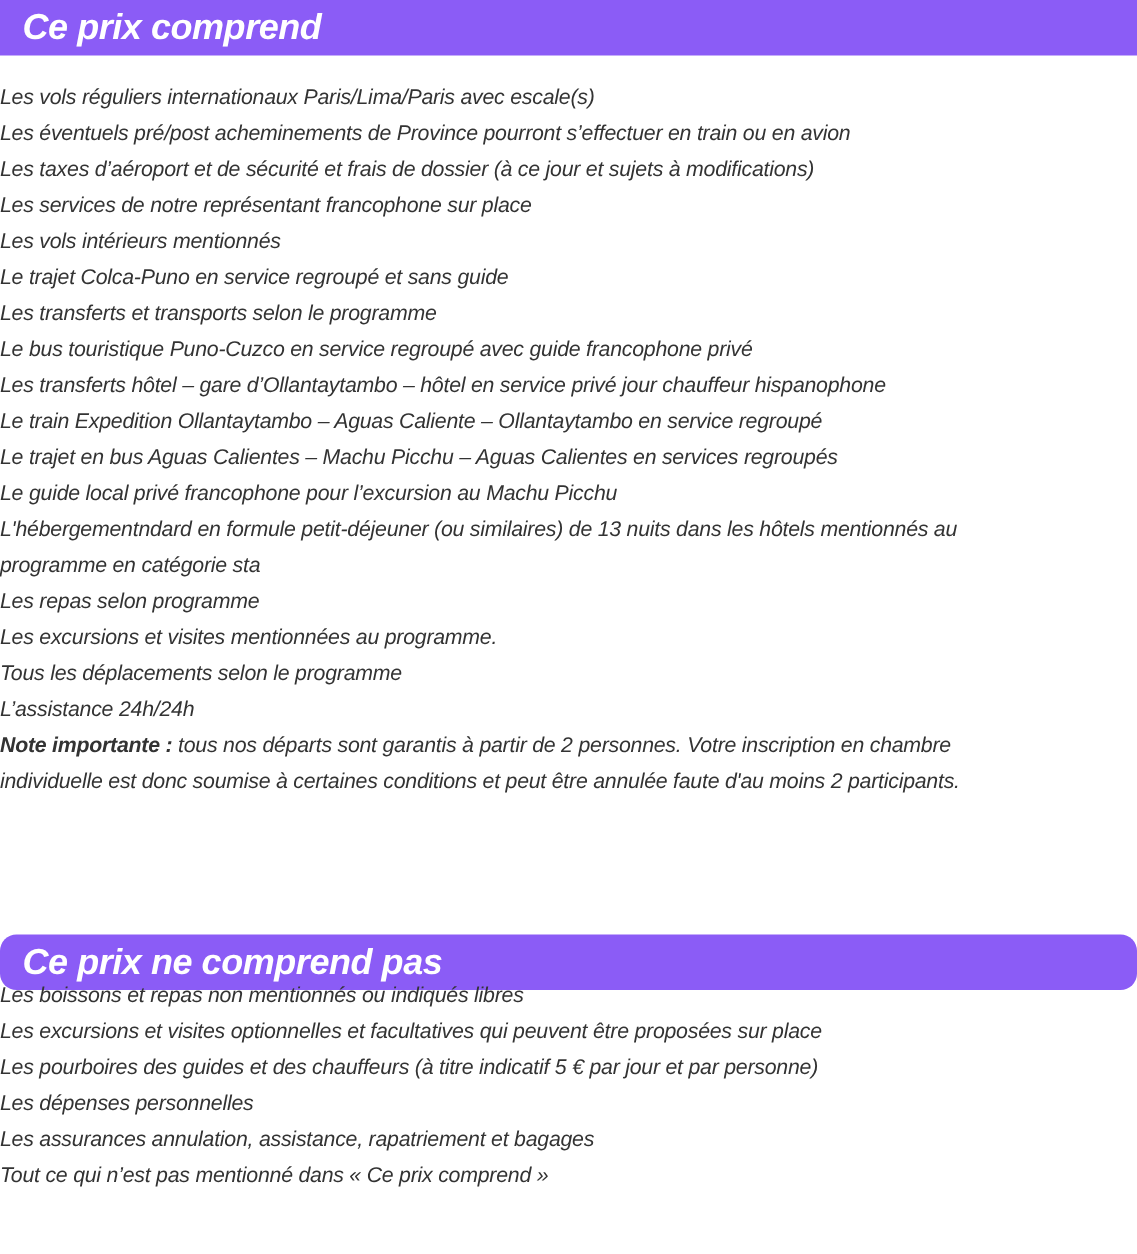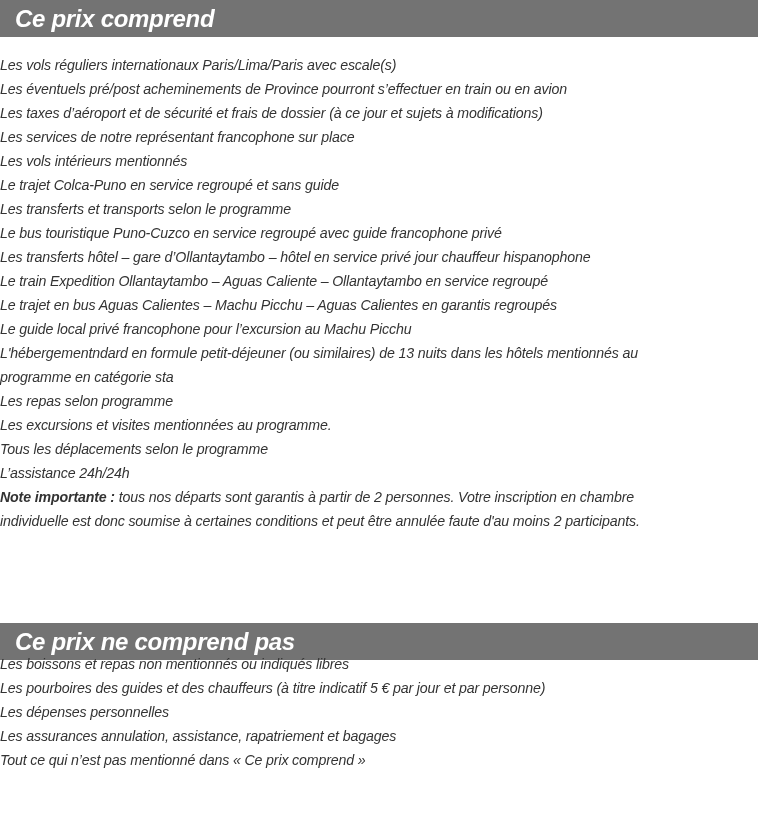--- a/index.html
+++ b/index.html
@@ -13,21 +13,21 @@
       position: relative;
       overflow: hidden;
       font-family: "Liberation Sans", "DejaVu Sans", sans-serif;
       color: #333333;
     }
     .section-header {
       position: absolute;
       left: 0;
       width: 758px;
       height: 37px;
-      background: #737373;
+      background: #8b5cf6;
       box-sizing: border-box;
       padding-left: 15px;
     }
     .section-header h2 {
       margin: 0;
       font-size: 24px;
       line-height: 37px;
       font-style: italic;
       font-weight: bold;
       color: #ffffff;
@@ -49,54 +49,55 @@
       letter-spacing: -0.15px;
       white-space: normal;
     }
     .list li b {
       font-weight: bold;
       font-style: italic;
       margin-top: 24px;
     }
     #hdr1 { top: 0; }
     #list1 { top: 53px; }
-    #hdr2 { top: 623px; }
+    #hdr2 { top: 623px; border-radius: 11px; }
     #list2 { top: 652px; }
   </style>
 </head>
 <body>
 
 <div class="section-header" id="hdr1">
   <h2>Ce prix comprend</h2>
 </div>
 
 <ul class="list" id="list1">
   <li>Les vols réguliers internationaux Paris/Lima/Paris avec escale(s)</li>
   <li>Les éventuels pré/post acheminements de Province pourront s’effectuer en train ou en avion</li>
   <li>Les taxes d’aéroport et de sécurité et frais de dossier (à ce jour et sujets à modifications)</li>
   <li>Les services de notre représentant francophone sur place</li>
   <li>Les vols intérieurs mentionnés</li>
   <li>Le trajet Colca-Puno en service regroupé et sans guide</li>
   <li>Les transferts et transports selon le programme</li>
   <li>Le bus touristique Puno-Cuzco en service regroupé avec guide francophone privé</li>
   <li>Les transferts hôtel – gare d’Ollantaytambo – hôtel en service privé jour chauffeur hispanophone</li>
   <li>Le train Expedition Ollantaytambo – Aguas Caliente – Ollantaytambo en service regroupé</li>
-  <li>Le trajet en bus Aguas Calientes – Machu Picchu – Aguas Calientes en garantis regroupés</li>
+  <li>Le trajet en bus Aguas Calientes – Machu Picchu – Aguas Calientes en services regroupés</li>
   <li>Le guide local privé francophone pour l’excursion au Machu Picchu</li>
   <li>L'hébergementndard en formule petit-déjeuner (ou similaires) de 13 nuits dans les hôtels mentionnés au programme en catégorie sta</li>
   <li>Les repas selon programme</li>
   <li>Les excursions et visites mentionnées au programme.</li>
   <li>Tous les déplacements selon le programme</li>
   <li>L’assistance 24h/24h</li>
   <li><b>Note importante :</b><span> tous nos départs sont garantis à partir de 2 personnes. Votre inscription en chambre individuelle est donc soumise à certaines conditions et peut être annulée faute d'au moins 2 participants.</span></li>
 </ul>
 
 <div class="section-header" id="hdr2">
   <h2>Ce prix ne comprend pas</h2>
 </div>
 
 <ul class="list" id="list2">
   <li>Les boissons et repas non mentionnés ou indiqués libres</li>
+  <li>Les excursions et visites optionnelles et facultatives qui peuvent être proposées sur place</li>
   <li>Les pourboires des guides et des chauffeurs (à titre indicatif 5 € par jour et par personne)</li>
   <li>Les dépenses personnelles</li>
   <li>Les assurances annulation, assistance, rapatriement et bagages</li>
   <li>Tout ce qui n’est pas mentionné dans « Ce prix comprend »</li>
 </ul>
 
 </body></html>

